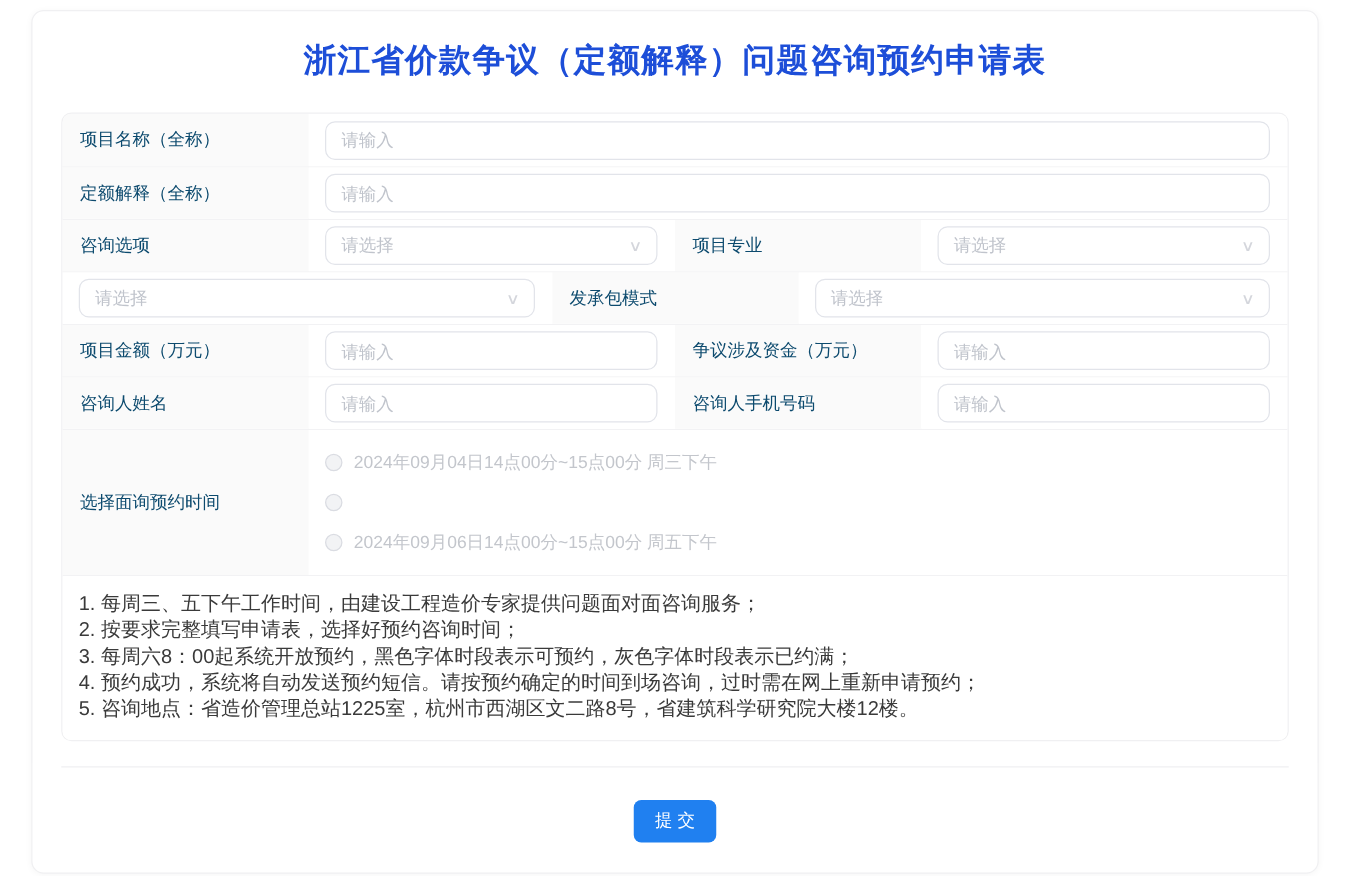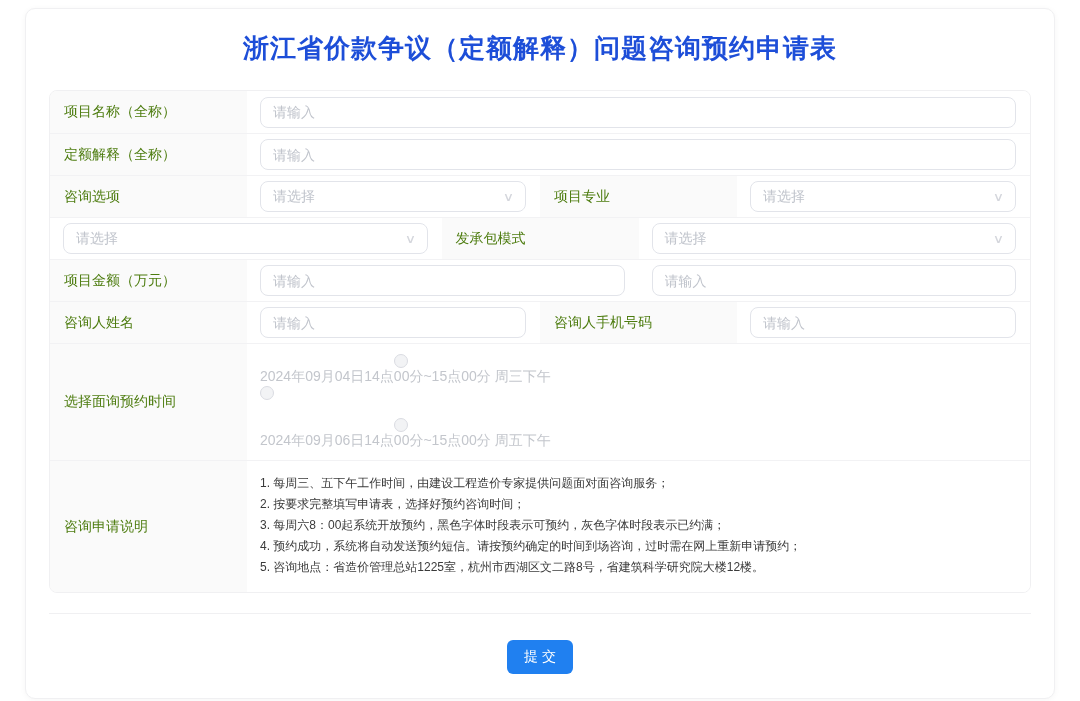--- a/index.html
+++ b/index.html
@@ -36,21 +36,21 @@
     min-height: 42px;
   }
   .row:first-child { border-top: none; }
   .cell { display: flex; align-items: center; }
   .label-cell {
     width: 197px;
     flex: 0 0 197px;
     background: #fafafa;
     padding: 0 14px;
     font-size: 14px;
-    color: #4d7c0f;
+    color: #0c4a6e;
   }
   .field-cell {
     flex: 1 1 auto;
     padding: 5px 14px 5px 13px;
     background: #fff;
   }
   .text-input {
     width: 100%;
     height: 31px;
     border: 1px solid #e2e4ea;
@@ -86,34 +86,33 @@
     flex-direction: column;
     align-items: flex-start;
     justify-content: center;
   }
   .radio-cell { padding: 10px 14px 10px 13px; }
   .radio-option {
     display: flex;
     align-items: center;
     height: 32px;
     cursor: pointer;
-    flex-direction: column;
   }
   .radio-dot {
     width: 14px; height: 14px;
     border-radius: 50%;
     border: 1px solid #dadce2;
     background: #f2f3f5;
     margin-right: 9px;
     flex: 0 0 14px;
   }
   .radio-text { font-size: 14px; color: #c3c6cc; }
   .notes-cell { padding: 12px 14px 14px 13px; }
   .note-line {
-    font-size: 12px;
+    font-size: 16px;
     color: #3a3a3a;
     line-height: 21px;
     text-align: center;
   }
   .divider {
     height: 1px;
     background: #f0f0f2;
     margin-top: 20px;
   }
   .submit-wrap {
@@ -187,20 +186,21 @@
           <span class="chev">∨</span>
         </div>
       </div>
     </div>
 
     <div class="row">
       <div class="cell label-cell">项目金额（万元）</div>
       <div class="cell field-cell">
         <input class="text-input" type="text" placeholder="请输入" style="">
       </div>
+      <div class="cell label-cell">争议涉及资金（万元）</div>
       <div class="cell field-cell">
         <input class="text-input" type="text" placeholder="请输入" style="">
       </div>
     </div>
 
     <div class="row">
       <div class="cell label-cell">咨询人姓名</div>
       <div class="cell field-cell">
         <input class="text-input" type="text" placeholder="请输入" style="">
       </div>
@@ -221,21 +221,20 @@
           <span class="radio-dot"></span>
         </div>
         <div class="radio-option">
           <span class="radio-dot"></span>
           <span class="radio-text">2024年09月06日14点00分~15点00分 周五下午</span>
         </div>
       </div>
     </div>
 
     <div class="row">
-      <div class="cell label-cell">咨询申请说明</div>
       <div class="cell field-cell tall-cell notes-cell">
         <div class="note-line">1. 每周三、五下午工作时间，由建设工程造价专家提供问题面对面咨询服务；</div>
         <div class="note-line">2. 按要求完整填写申请表，选择好预约咨询时间；</div>
         <div class="note-line">3. 每周六8：00起系统开放预约，黑色字体时段表示可预约，灰色字体时段表示已约满；</div>
         <div class="note-line">4. 预约成功，系统将自动发送预约短信。请按预约确定的时间到场咨询，过时需在网上重新申请预约；</div>
         <div class="note-line">5. 咨询地点：省造价管理总站1225室，杭州市西湖区文二路8号，省建筑科学研究院大楼12楼。</div>
       </div>
     </div>
 
   </div>

